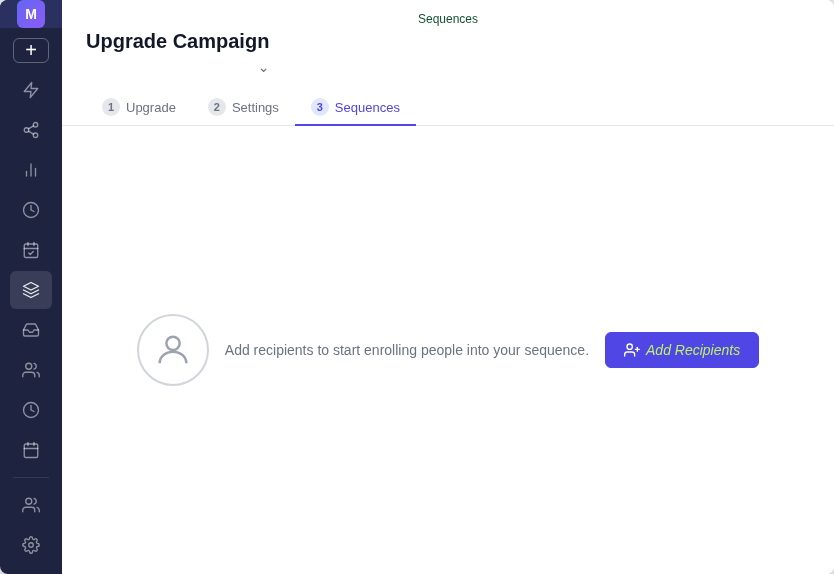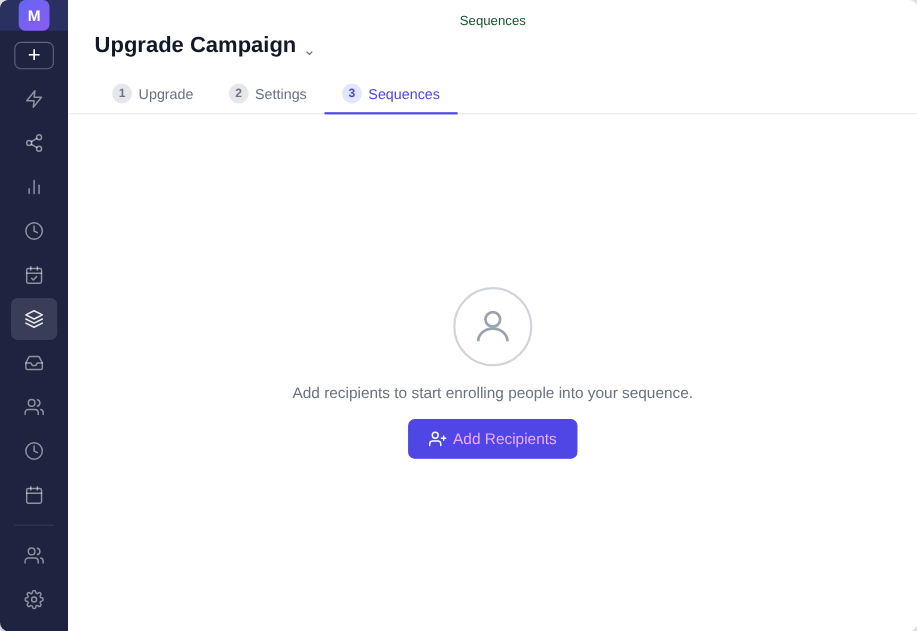--- a/index.html
+++ b/index.html
@@ -121,20 +121,21 @@
       display: flex;
       align-items: center;
       justify-content: space-between;
       margin-bottom: 14px;
     }
 
     .page-title-group {
       display: flex;
       align-items: flex-end;
       gap: 6px;
+      flex-direction: column;
     }
 
     .page-title {
       font-size: 20px;
       font-weight: 600;
       color: #111827;
     }
 
     .chevron-icon {
       color: #6b7280;
@@ -206,21 +207,21 @@
 
     .tab.active .tab-number {
       background: #e0e7ff;
       color: #4f46e5;
     }
 
     
     .empty-state {
       flex: 1;
       display: flex;
-      flex-direction: column;
+      flex-direction: row;
       align-items: center;
       justify-content: center;
       gap: 16px;
       background: white;
       margin: 0;
     }
 
     .empty-icon {
       width: 72px;
       height: 72px;
@@ -240,24 +241,25 @@
       stroke-width: 1.5;
     }
 
     .empty-text {
       font-size: 14px;
       color: #6b7280;
     }
 
     .btn-primary {
       background: #4f46e5;
-      color: #f0abfc;
+      color: #bef264;
       border-color: #4f46e5;
       padding: 9px 18px;
       font-size: 14px;
+      font-style: italic;
     }
     .btn-primary svg { stroke: white; width: 16px; height: 16px; }
   </style>
 </head>
 <body>
 
 <div class="app-container">
 
   <div class="sidebar">
     <div class="sidebar-logo">

